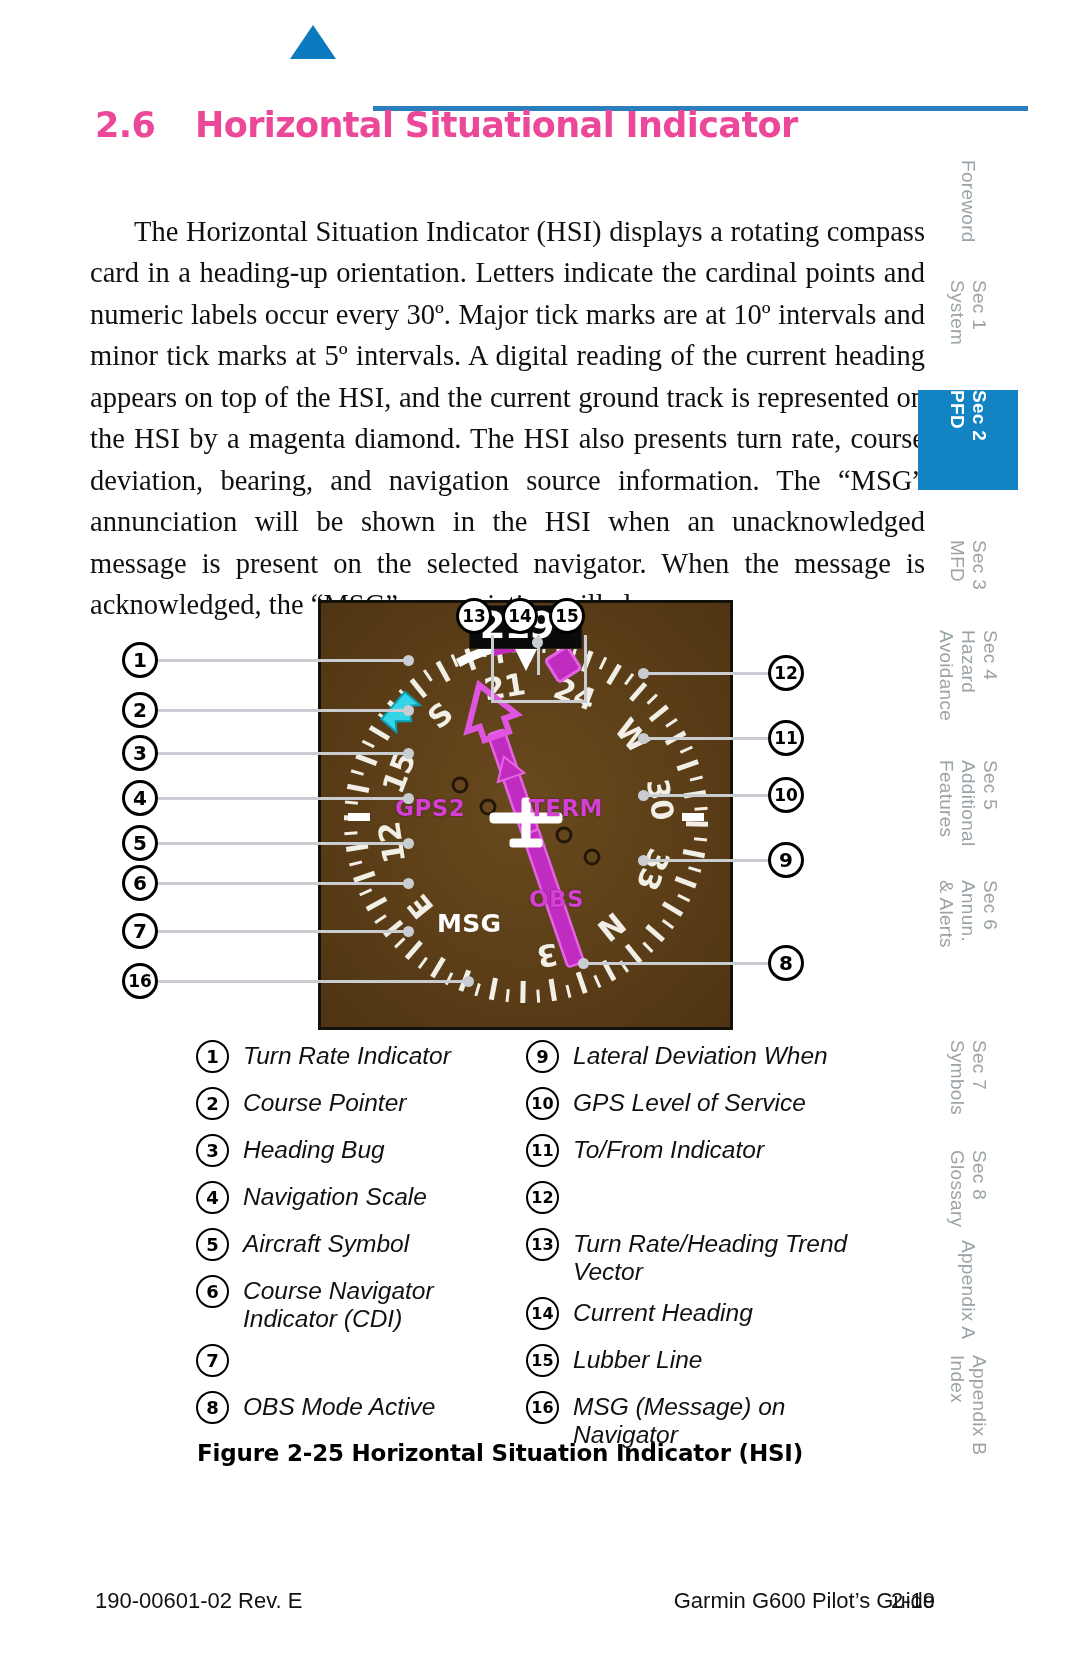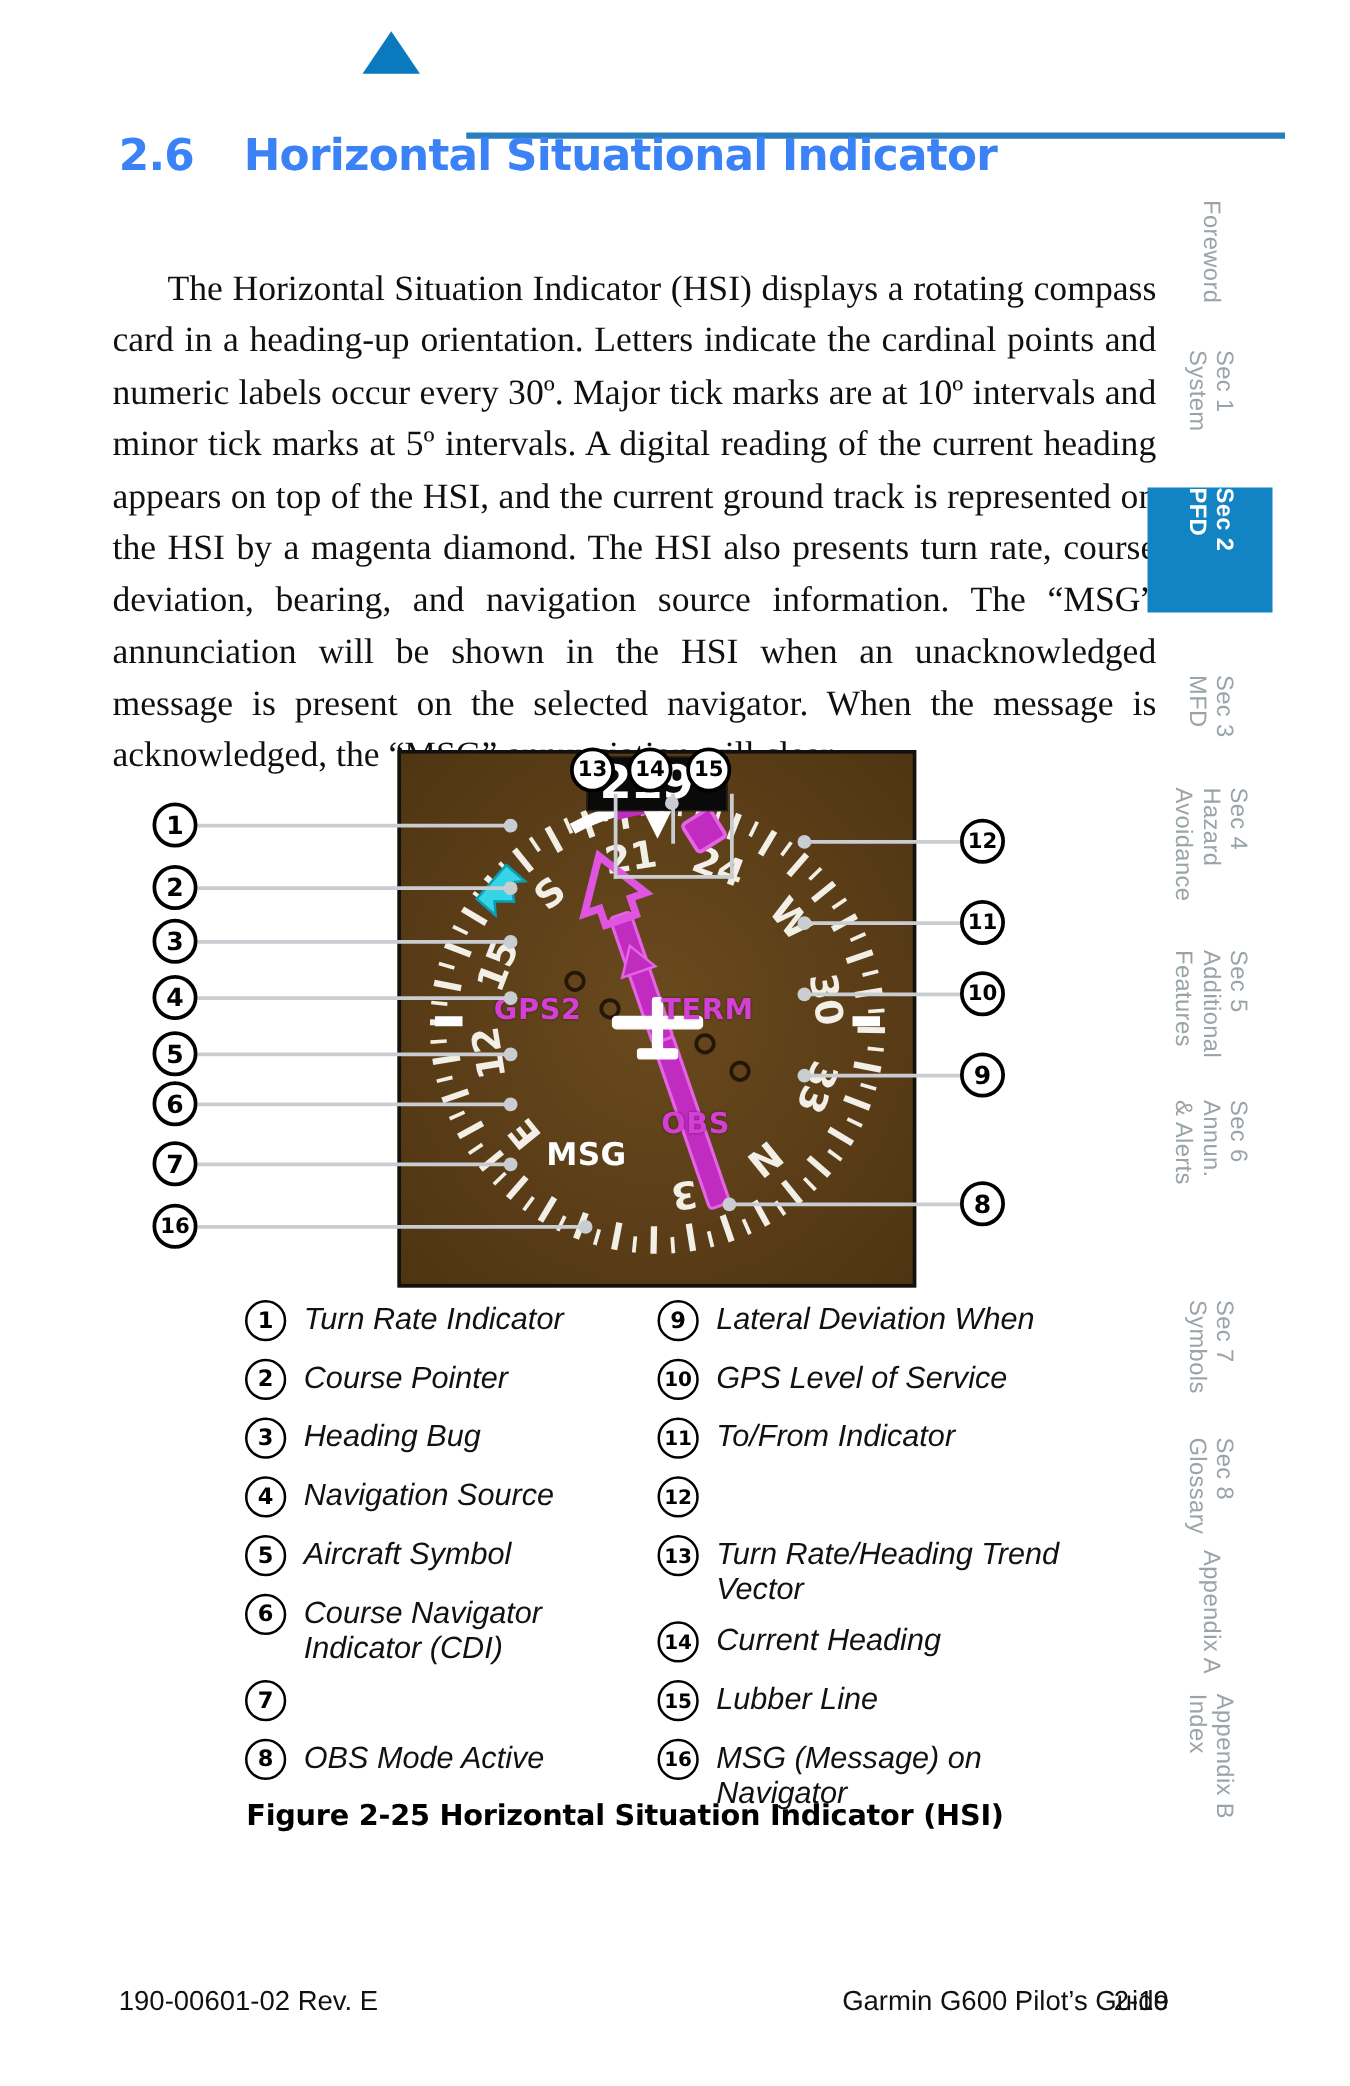--- a/index.html
+++ b/index.html
@@ -62,21 +62,21 @@
 
   
   #section-title {
     position: absolute;
     left: 95px;
     top: 105px;
     width: 830px;
     font-family: "DejaVu Sans", sans-serif;
     font-weight: 700;
     font-size: 35px;
-    color: #3b82f6;
+    color: #ec4899;
     letter-spacing: -0.6px;
     white-space: nowrap;
   }
   #section-number { display: inline-block; width: 100px; }
 
   
   #body-text {
     position: absolute;
     left: 90px;
     top: 182px;
@@ -595,21 +595,21 @@
       <div class="legend-item">
         <div class="legend-num">2</div>
         <div class="legend-label">Course Pointer</div>
       </div>
       <div class="legend-item">
         <div class="legend-num">3</div>
         <div class="legend-label">Heading Bug</div>
       </div>
       <div class="legend-item">
         <div class="legend-num">4</div>
-        <div class="legend-label">Navigation Source</div>
+        <div class="legend-label">Navigation Scale</div>
       </div>
       <div class="legend-item">
         <div class="legend-num">5</div>
         <div class="legend-label">Aircraft Symbol</div>
       </div>
       <div class="legend-item">
         <div class="legend-num">6</div>
         <div class="legend-label">Course Navigator Indicator (CDI)</div>
       </div>
       <div class="legend-item">

